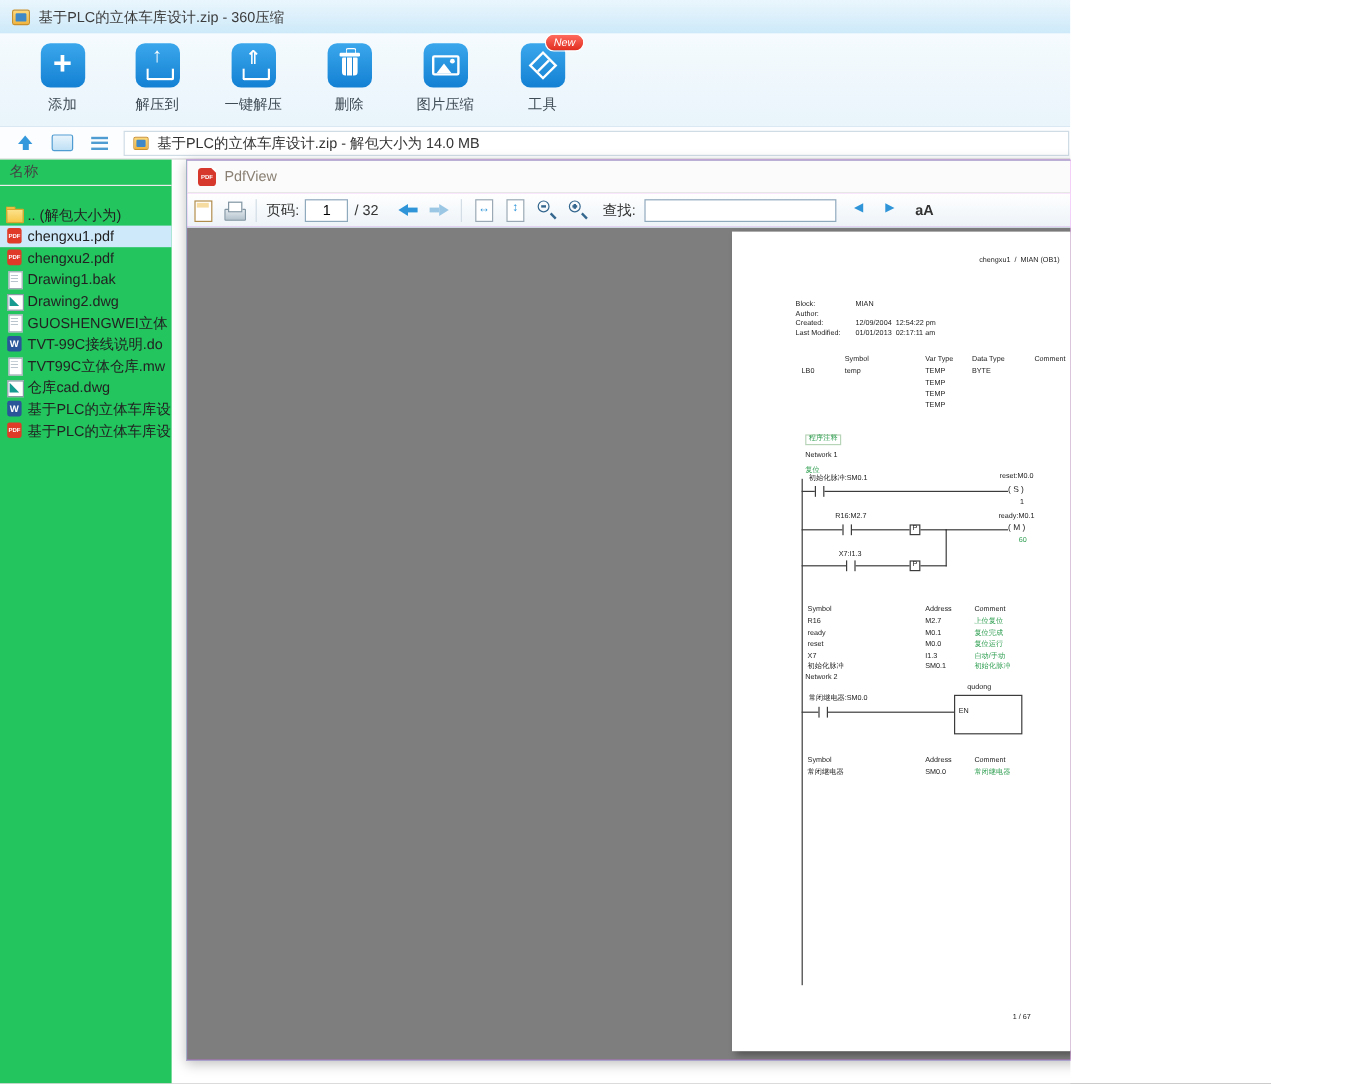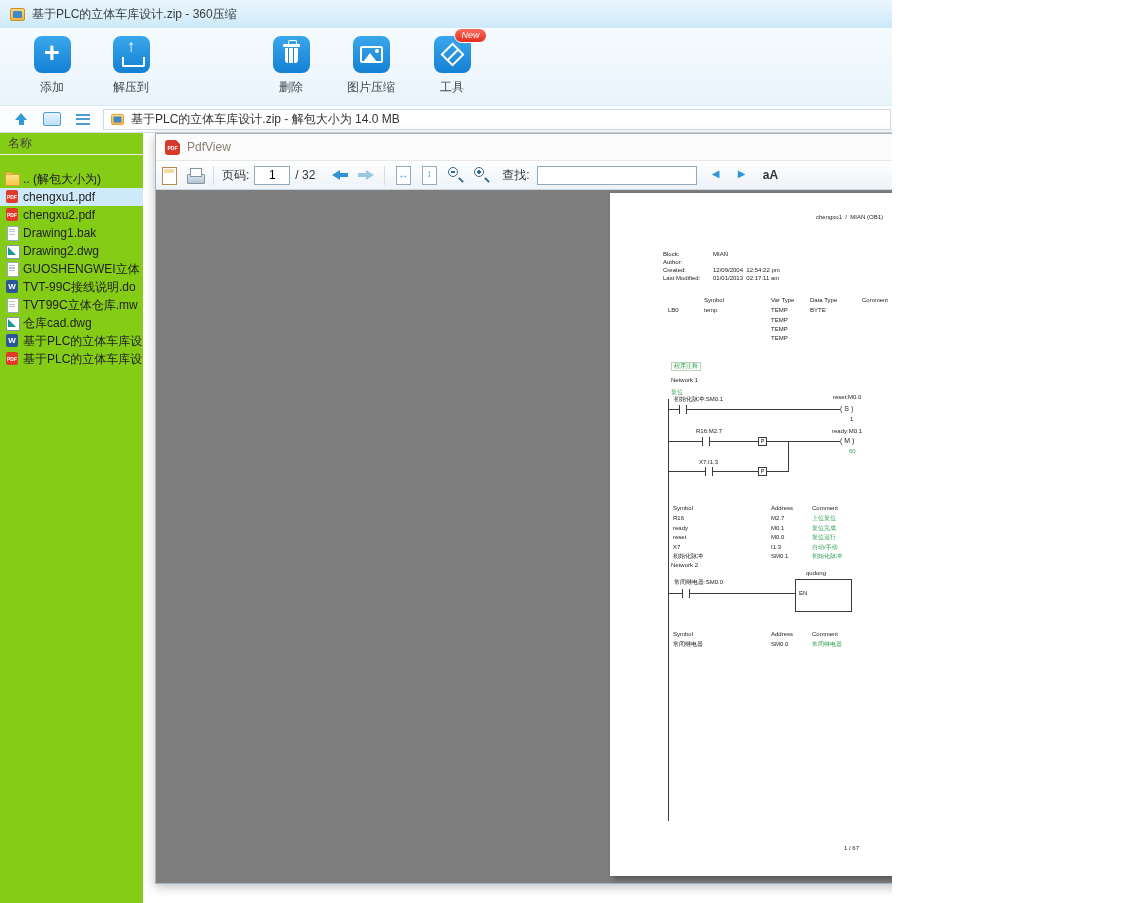--- a/index.html
+++ b/index.html
@@ -39,21 +39,21 @@
 .ab-up::before{content:"";border-left:6px solid transparent;border-right:6px solid transparent;border-bottom:7px solid #3498dd}
 .ab-up::after{content:"";width:5px;height:5px;background:#3498dd}
 .ab-panes::before{content:"";width:16px;height:12px;border:1.5px solid #4f9cd3;background:linear-gradient(#e8f4fc,#bfe0f5);border-radius:2px}
 .ab-list{flex-direction:column;gap:2.5px}
 .ab-list i{width:14px;height:2px;background:#4f9cd3;display:block}
 .addr-field{flex:1;height:21px;margin-right:1px;border:1px solid #cfdce6;background:#fff;display:flex;align-items:center;padding-left:6px;gap:6px;overflow:hidden}
 .addr-field .zipicon{transform:scale(.85);margin-right:0}
 .addr-text{font-size:12px;color:#333;white-space:nowrap}
 
 
-.filepanel{position:absolute;left:0;top:133px;width:143px;bottom:0;background:#84cc16}
+.filepanel{position:absolute;left:0;top:133px;width:143px;bottom:0;background:#22c55e}
 .fl-header{height:22px;border-bottom:1px solid #ececec;display:flex;align-items:center;padding-left:8px;font-size:12px;color:#444;cursor:pointer}
 .fl-list{margin-top:15px}
 .fl-row{height:18px;display:flex;align-items:center;padding-left:5px;font-size:12px;color:#222;white-space:nowrap;overflow:hidden;cursor:pointer}
 .fl-row.sel{background:#cde9fa}
 .fl-ic{flex:0 0 14px;height:14px;margin-right:4px;position:relative}
 .fl-name{white-space:nowrap}
 .fi-folder::before{content:"";position:absolute;top:0;left:0;width:6px;height:3px;background:#f7c64a;border:1px solid #d9a62e;border-bottom:none;border-radius:1px 1px 0 0}
 .fi-folder::after{content:"";position:absolute;top:2px;left:0;width:13px;height:10px;background:linear-gradient(#fde28a,#f7c64a);border:1px solid #d9a62e;border-radius:1px}
 .fi-pdf::before{content:"";position:absolute;top:0;left:1px;width:12px;height:13px;background:#e03a28;border-radius:2px}
 .fi-pdf::after{content:"PDF";position:absolute;top:4px;left:1px;width:12px;text-align:center;color:#fff;font-size:5px;font-weight:bold}
@@ -121,20 +121,24 @@
 
   <div class="toolbar">
     <div class="tb-btn" style="left:95px">
       <div class="tb-icon icon-extract"></div>
       <div class="tb-label">解压到</div>
     </div>
     <div class="tb-btn" style="left:16px">
       <div class="tb-icon icon-add"></div>
       <div class="tb-label">添加</div>
     </div>
+    <div class="tb-btn" style="left:175px">
+      <div class="tb-icon icon-oneclick"></div>
+      <div class="tb-label">一键解压</div>
+    </div>
     <div class="tb-btn" style="left:255px">
       <div class="tb-icon">
           <i class="t-lid"></i>
           <i class="t-body"></i>
         </div>
       <div class="tb-label">删除</div>
     </div>
     <div class="tb-btn" style="left:416px">
       <div class="tb-icon">
         <i class="cube"></i>

